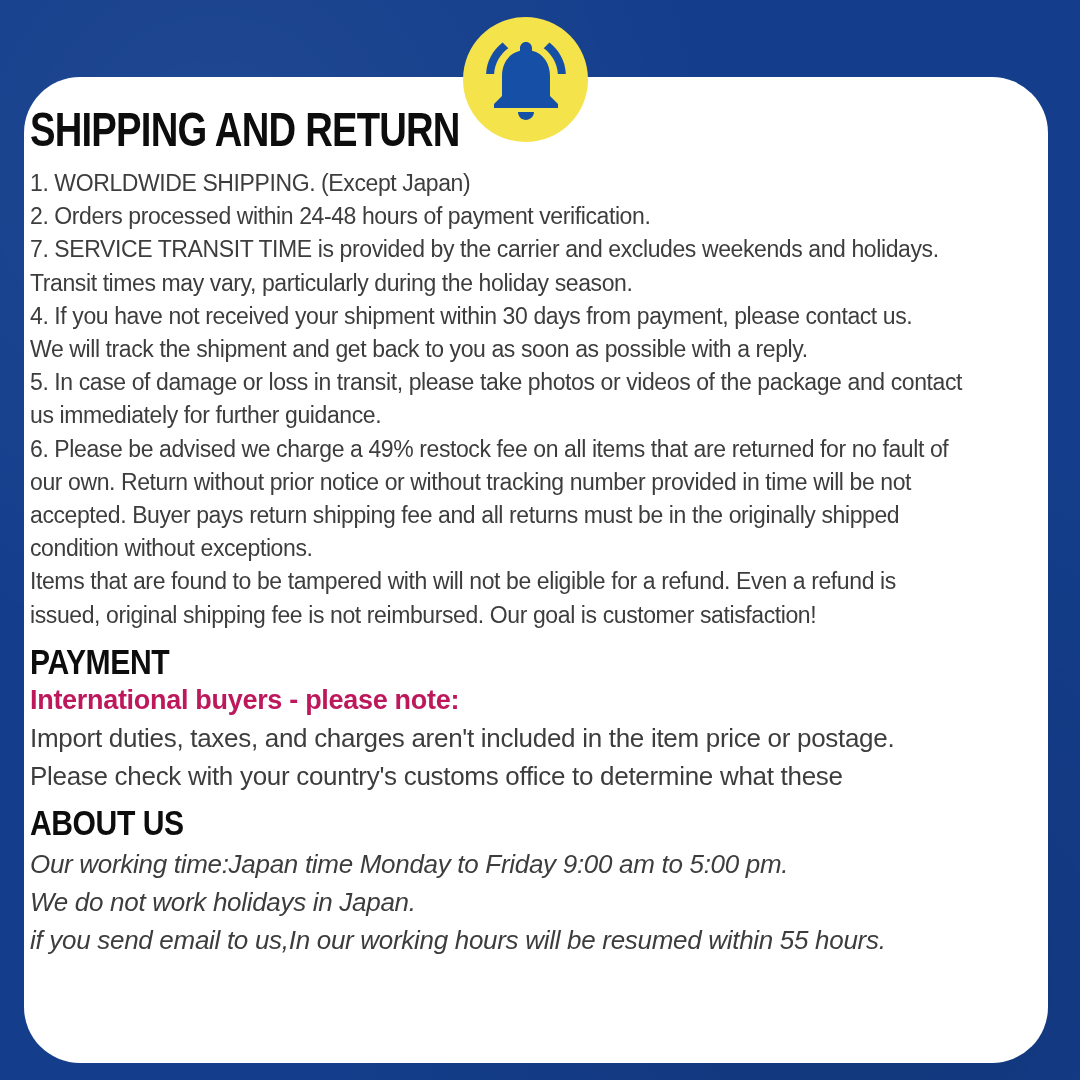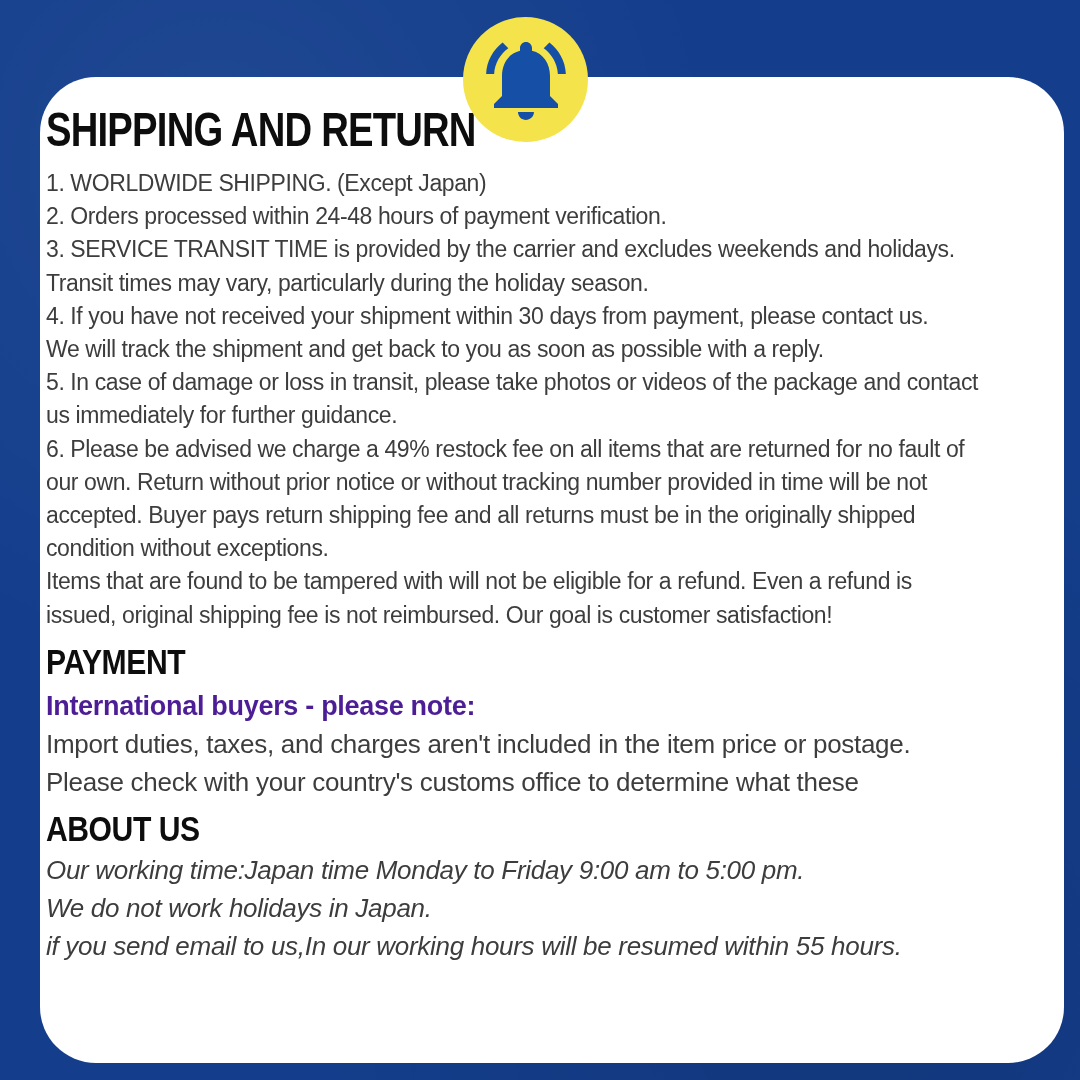--- a/index.html
+++ b/index.html
@@ -12,21 +12,21 @@
     position: relative;
     width: 1080px;
     height: 1080px;
     background: #143E8C;
     background-image:
       radial-gradient(circle at 20% 15%, rgba(255,255,255,0.05), rgba(0,0,0,0) 40%),
       radial-gradient(circle at 80% 90%, rgba(0,0,0,0.12), rgba(0,0,0,0) 45%);
   }
   .card {
     position: absolute;
-    left: 40px;
+    left: 24px;
     top: 77px;
     width: 1024px;
     height: 986px;
     background: #ffffff;
     border-radius: 56px;
     padding: 26px 8px 0 6px;
     overflow: hidden;
   }
   .badge {
     position: absolute;
@@ -99,37 +99,37 @@
     </svg>
   </div>
 
   <div class="card">
 
     <h1 class="section-title">SHIPPING AND RETURN</h1>
 
     <div class="shipping-body">
       <div class="line">1. WORLDWIDE SHIPPING. (Except Japan)</div>
       <div class="line">2. Orders processed within 24-48 hours of payment verification.</div>
-      <div class="line">3. SERVICE TRANSIT TIME is provided by the carrier and excludes weekends and holidays.</div>
+      <div class="line">7. SERVICE TRANSIT TIME is provided by the carrier and excludes weekends and holidays.</div>
       <div class="line">Transit times may vary, particularly during the holiday season.</div>
       <div class="line">4. If you have not received your shipment within 30 days from payment, please contact us.</div>
       <div class="line">We will track the shipment and get back to you as soon as possible with a reply.</div>
       <div class="line">5. In case of damage or loss in transit, please take photos or videos of the package and contact</div>
       <div class="line">us immediately for further guidance.</div>
       <div class="line">6. Please be advised we charge a 49% restock fee on all items that are returned for no fault of</div>
       <div class="line">our own. Return without prior notice or without tracking number provided in time will be not</div>
       <div class="line">accepted. Buyer pays return shipping fee and all returns must be in the originally shipped</div>
       <div class="line">condition without exceptions.</div>
       <div class="line">Items that are found to be tampered with will not be eligible for a refund. Even a refund is</div>
       <div class="line">issued, original shipping fee is not reimbursed. Our goal is customer satisfaction!</div>
     </div>
 
     <h2 class="section-title payment-title">PAYMENT</h2>
 
-    <div class="payment-note" style="color: #4c1d95; margin-top: 6px;">International buyers - please note:</div>
+    <div class="payment-note" style="color: #be185d;">International buyers - please note:</div>
 
     <div class="payment-body">
       <div class="line">Import duties, taxes, and charges aren't included in the item price or postage.</div>
       <div class="line">Please check with your country's customs office to determine what these</div>
     </div>
 
     <h2 class="section-title about-title">ABOUT US</h2>
 
     <div class="about-body">
       <div class="line">Our working time:Japan time Monday to Friday 9:00 am to 5:00 pm.</div>

